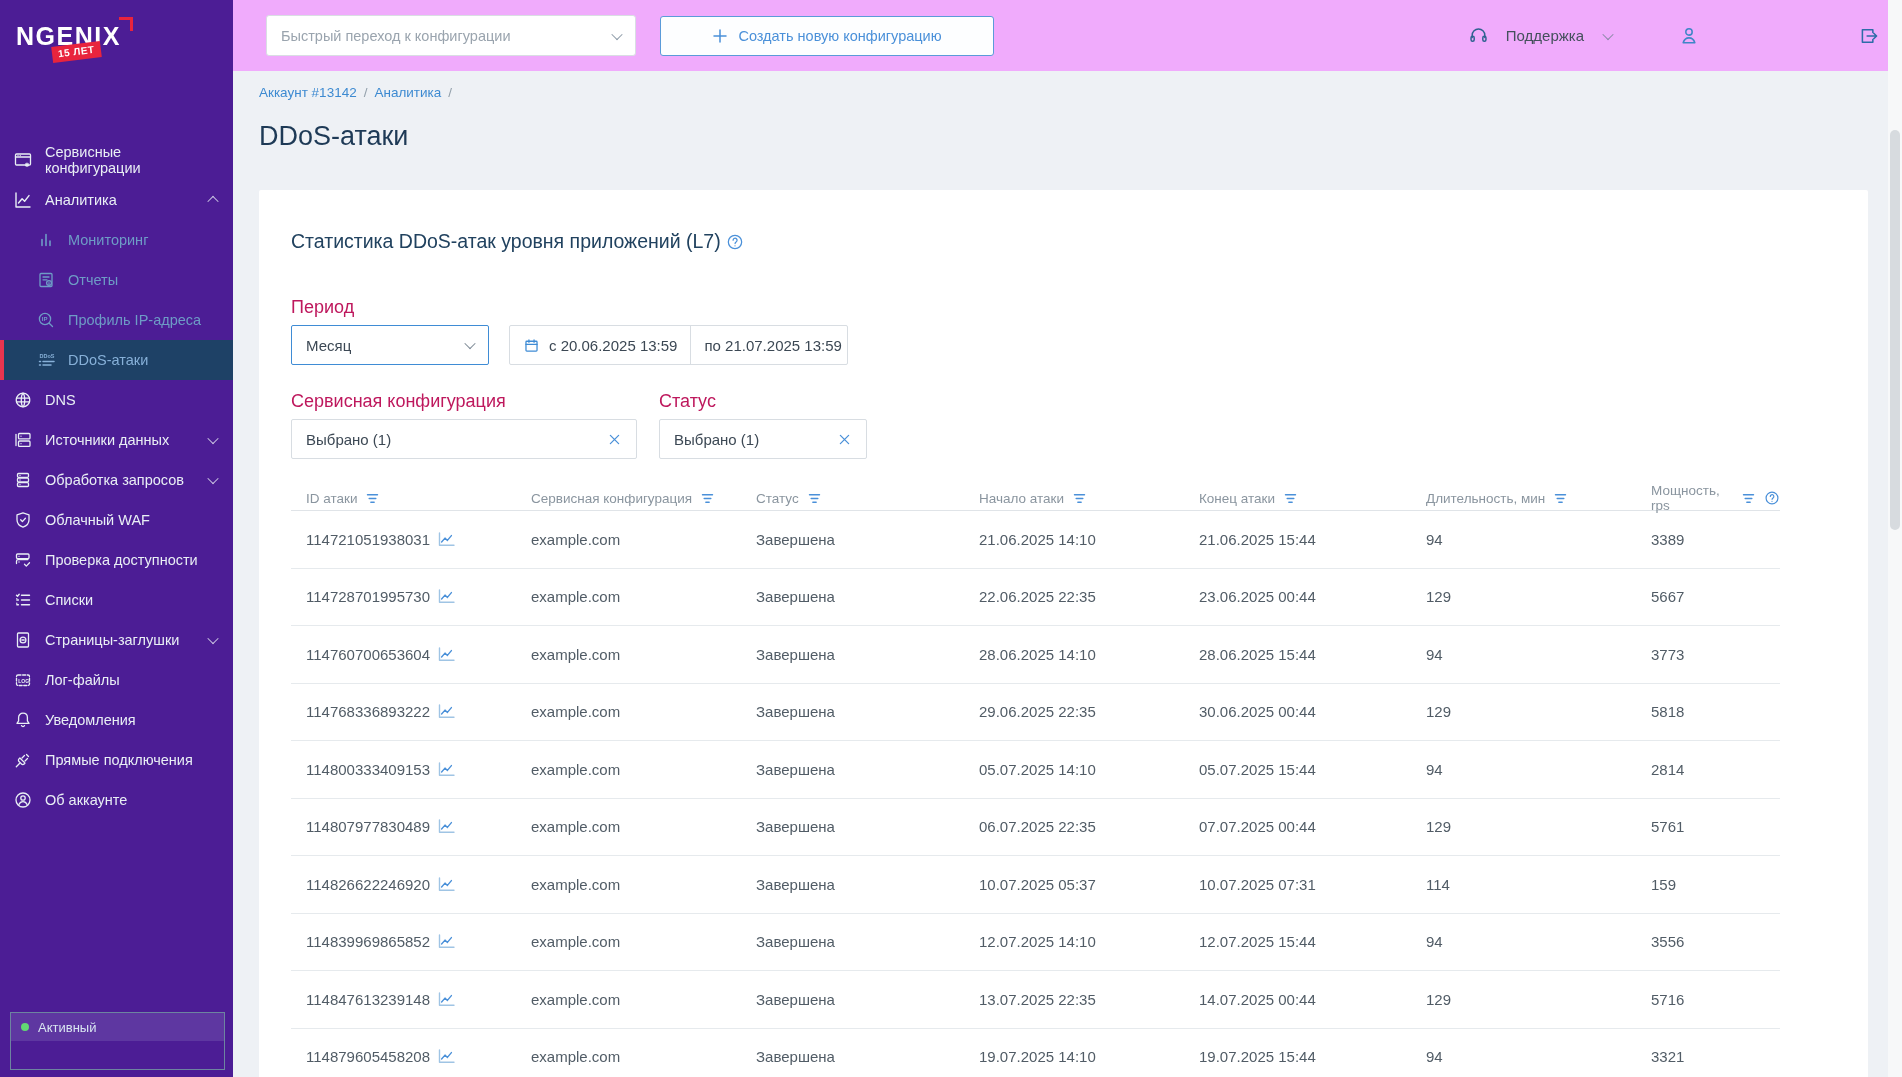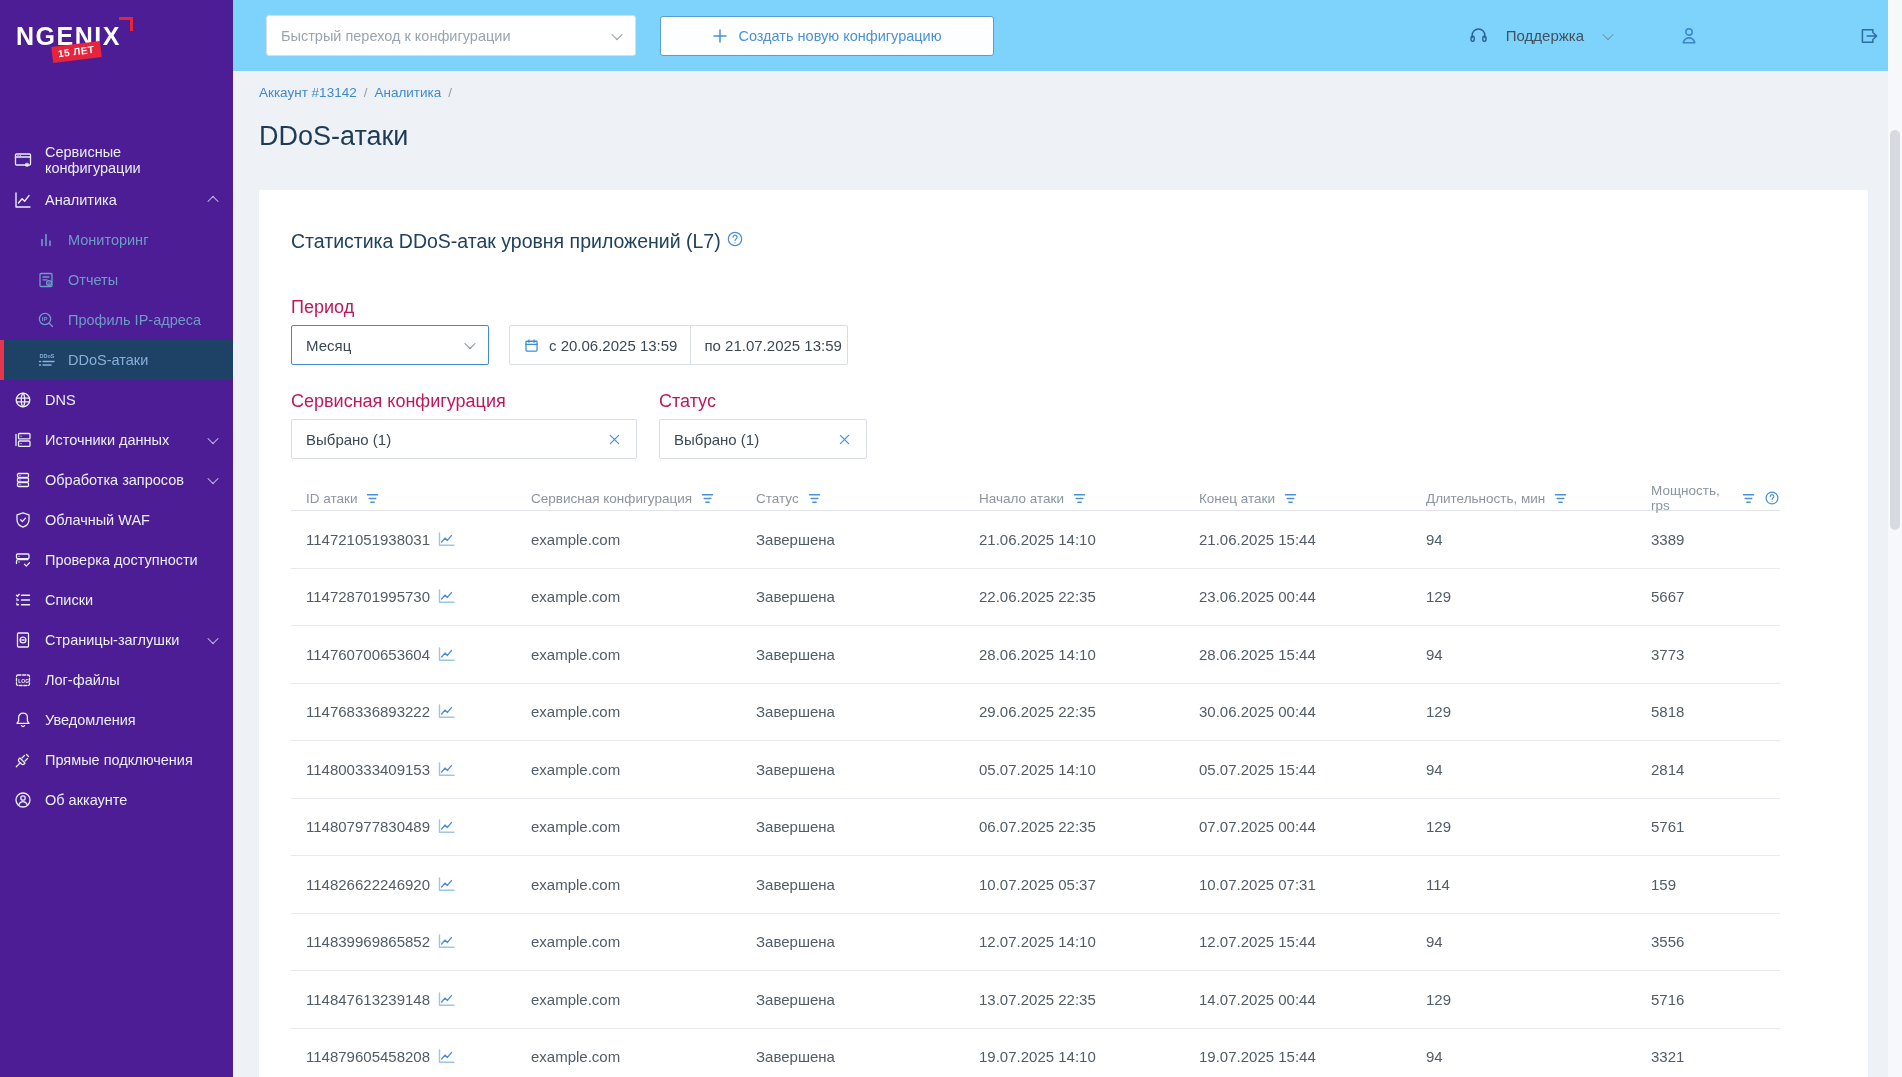--- a/index.html
+++ b/index.html
@@ -22,38 +22,38 @@
   .menu-item.selected{background:#1e4166;color:#87b0d8}
   .menu-item.selected::before{content:'';position:absolute;left:0;top:0;bottom:0;width:4px;background:#e8354f}
   .chev{display:inline-block;width:7px;height:7px;border-right:1.6px solid currentColor;border-bottom:1.6px solid currentColor;transform:rotate(45deg) translate(-1px,-1px);opacity:.8}
   .chev.up{transform:rotate(-135deg) translate(-1px,-1px)}
   .menu-item .chev{display:none;margin-left:auto}
   .menu-item .chev.show{display:inline-block}
   .account-box{position:absolute;left:10px;right:8px;bottom:7px;height:56px;border:1px solid #6d84a0;cursor:pointer}
   .acct-row1{height:28px;background:rgba(213,229,244,.13);display:flex;align-items:center;padding:0 10px;color:#d9e6f1;font-size:13px}
   .acct-dot{width:8px;height:8px;border-radius:50%;background:#62d873;margin-right:9px}
   
-  .topbar{position:absolute;left:233px;right:0;top:0;height:71px;background:#7dd3fc;display:flex;align-items:center;z-index:4}
+  .topbar{position:absolute;left:233px;right:0;top:0;height:71px;background:#f0abfc;display:flex;align-items:center;z-index:4}
   .quick-select{margin-left:33px;width:370px;height:41px;border:1px solid #d9dee3;border-radius:3px;background:#fff;display:flex;align-items:center;padding:0 14px;box-sizing:border-box;cursor:pointer}
   .quick-select .ph{color:#9aa4ae;font-size:14.5px}
   .quick-select .chev{margin-left:auto;color:#708090}
   .create-btn{margin-left:24px;width:334px;height:40px;border:1px solid #5b9bd9;border-radius:3px;background:#fdfeff;color:#4a90d9;font-size:14.5px;font-family:inherit;display:flex;align-items:center;justify-content:center;gap:10px;cursor:pointer}
   .topbar-right{margin-left:auto;display:flex;align-items:center;padding-right:22px}
   .support{display:flex;align-items:center;gap:17px;color:#44505c;font-size:15px;cursor:pointer}
   .support .chev{color:#708090;margin-left:3px}
   .user-btn{margin-left:66px;color:#3f86c7;cursor:pointer}
   .logout-btn{margin-left:158px;color:#2d6ca8;cursor:pointer}
   
   .main{position:absolute;left:233px;right:0;top:71px;bottom:0;background:#eef1f5}
   .breadcrumb{padding:14px 0 0 26px;font-size:13.5px;display:flex;gap:7px;align-items:center}
   .bc-link{color:#3d8ad1;text-decoration:none;cursor:pointer}
   .bc-sep{color:#93a0ab}
   .page-title{margin:21px 0 0 26px;font-size:27px;font-weight:500;color:#1e3a56}
   .card{position:absolute;left:26px;right:34px;top:119px;bottom:-20px;background:#fff;border-radius:2px;padding:40px 0 0 32px;box-sizing:border-box}
-  .card-title-row{display:flex;gap:5px;margin-bottom:44px}
+  .card-title-row{display:flex;align-items:center;gap:5px;margin-bottom:44px}
   .card-title{margin:0;font-size:19.5px;font-weight:500;color:#21425f}
   .help-icon{color:#4a90d9;cursor:pointer}
   .filter-label{font-size:18px;color:#be185d;margin-bottom:7px}
   .filter-row1{display:flex;gap:20px;margin-bottom:26px}
   .select{width:198px;height:40px;border:1.5px solid #3f8cd5;border-radius:2px;display:flex;align-items:center;padding:0 14px;box-sizing:border-box;font-size:15px;color:#3c4854;cursor:pointer}
   .select .chev{margin-left:auto;color:#5c6b7a}
   .date-range{width:339px;height:40px;border:1px solid #d8dde2;border-radius:2px;display:flex;box-sizing:border-box;background:#fff;cursor:pointer}
   .date-part{display:flex;align-items:center;gap:9px;padding:0 13px;font-size:15px;color:#3c4854;white-space:nowrap}
   .date-part.from{border-right:1px solid #d8dde2;flex:1}
   .cal-icon{color:#3f8cd5}
@@ -287,20 +287,26 @@
             <circle cx="10" cy="10" r="7"></circle>
             <circle cx="10" cy="8" r="2.2"></circle>
             <path d="M5.9 14.6c.8-2 2.3-3 4.1-3s3.3 1 4.1 3"></path>
           </svg>
         </span>
         <span class="mi-label">Об аккаунте</span>
 
       </div>
 
   </nav>
+  <div class="account-box">
+    <div class="acct-row1">
+      <span class="acct-dot"></span>
+      <span>Активный</span>
+    </div>
+  </div>
 </aside>
 
 <header class="topbar">
   <div class="quick-select">
     <span class="ph">Быстрый переход к конфигурации</span>
     <span class="chev down"></span>
   </div>
   <button class="create-btn">
     <svg width="16" height="16" viewBox="0 0 16 16" fill="none" stroke="#4a90d9" stroke-width="1.5" stroke-linecap="round">
         <path d="M8 2v12M2 8h12"></path>

